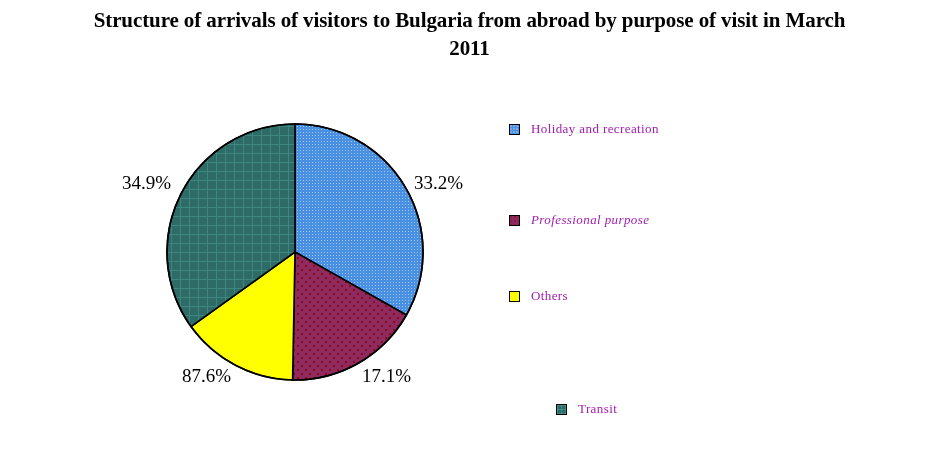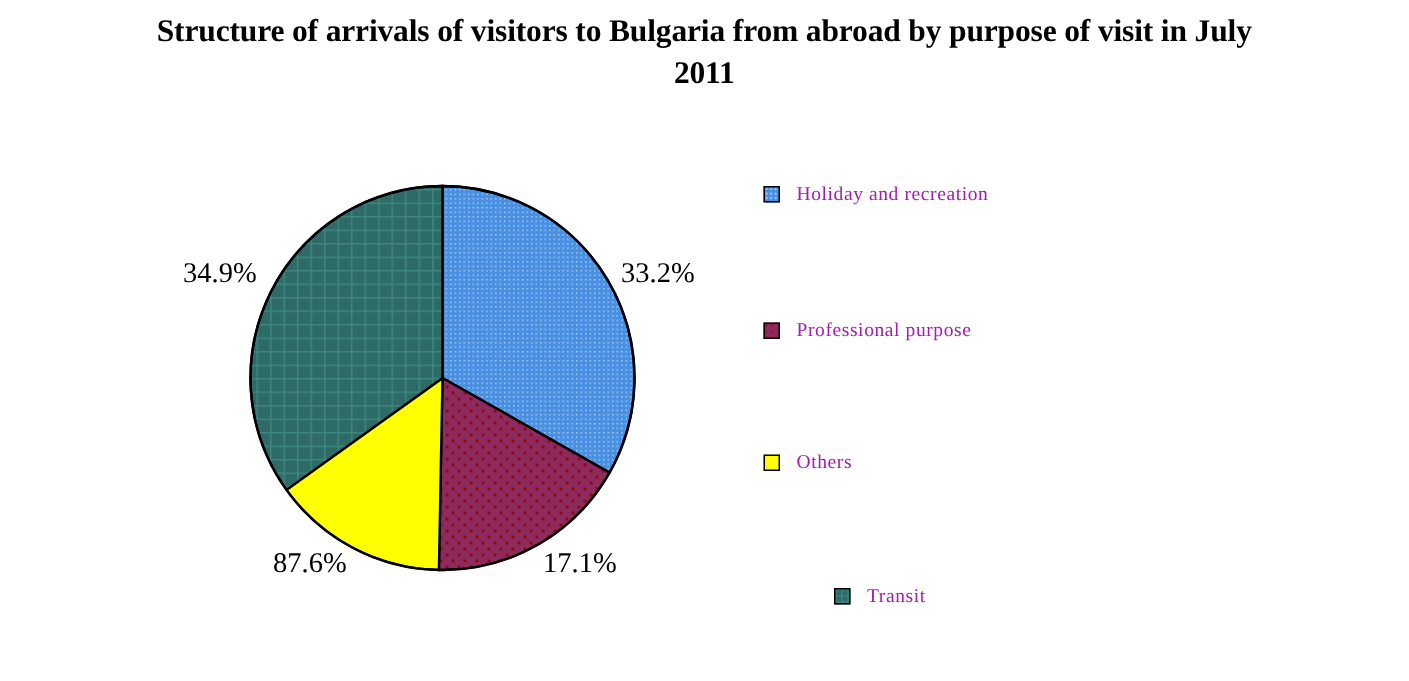--- a/index.html
+++ b/index.html
@@ -69,23 +69,23 @@
     width: 420px;
   }
   .legend-item {
     position: absolute;
     left: 0;
     height: 22px;
     display: flex;
     align-items: center;
   }
   .legend-item.i0 { top: 0px; }
-  .legend-item.i1 { top: 91px; }
-  .legend-item.i2 { top: 179px; }
-  .legend-item.i3 { top: 268px; padding-left: 47px; }
+  .legend-item.i1 { top: 91px; font-style: italic; }
+  .legend-item.i2 { top: 167px; }
+  .legend-item.i3 { top: 280px; padding-left: 47px; }
 
   .legend-swatch {
     width: 11px;
     height: 11px;
     border: 1px solid #000000;
     box-sizing: border-box;
     flex: 0 0 auto;
     position: relative;
     overflow: hidden;
   }
@@ -121,21 +121,21 @@
       linear-gradient(to bottom, rgba(80,175,168,0.45) 1px, transparent 1px);
     background-size: 4px 4px;
   }
 </style>
 </head>
 <body>
 
 <div id="page">
 
   <div id="chart-title">
-    <span>Structure of arrivals of visitors to Bulgaria from abroad by purpose of visit in July</span>
+    <span>Structure of arrivals of visitors to Bulgaria from abroad by purpose of visit in March</span>
     <span class="title-line2">2011</span>
   </div>
 
   <div id="pie-area">
     <svg id="pie-svg" width="500" height="454" viewBox="0 0 500 454">
       <defs>
 
         <pattern id="pat-blue" patternUnits="userSpaceOnUse" width="3" height="3">
           <rect width="3" height="3" fill="#4a90e2"></rect>
           <rect x="0" y="0" width="1" height="1" fill="#bcd9f5" opacity="0.75"></rect>

